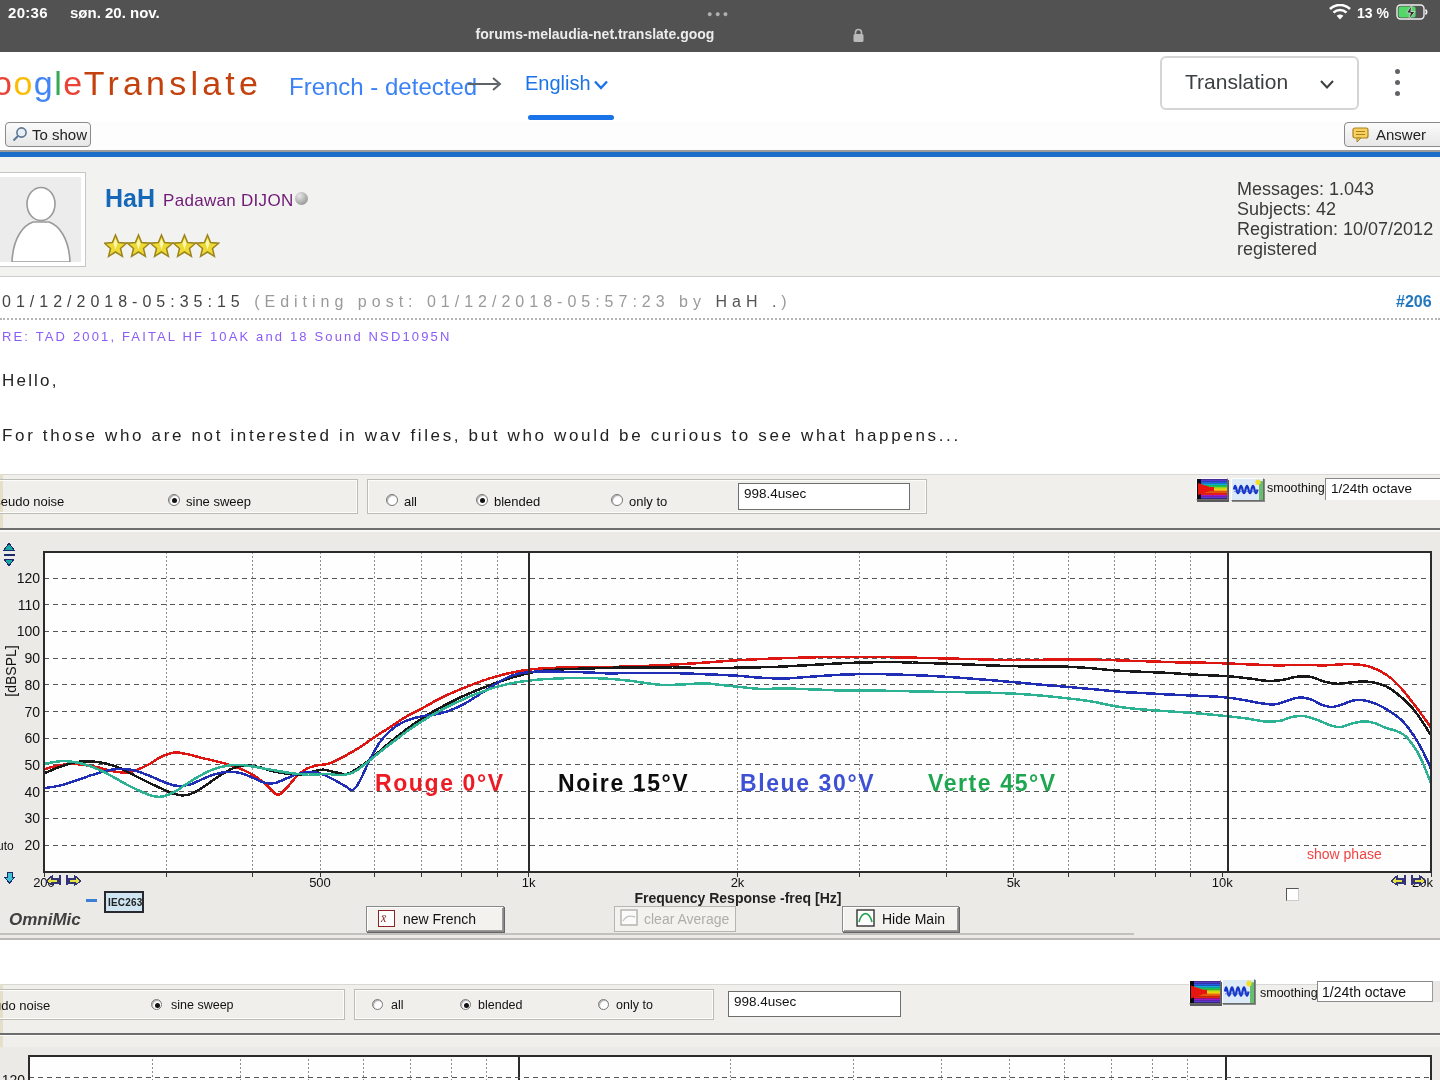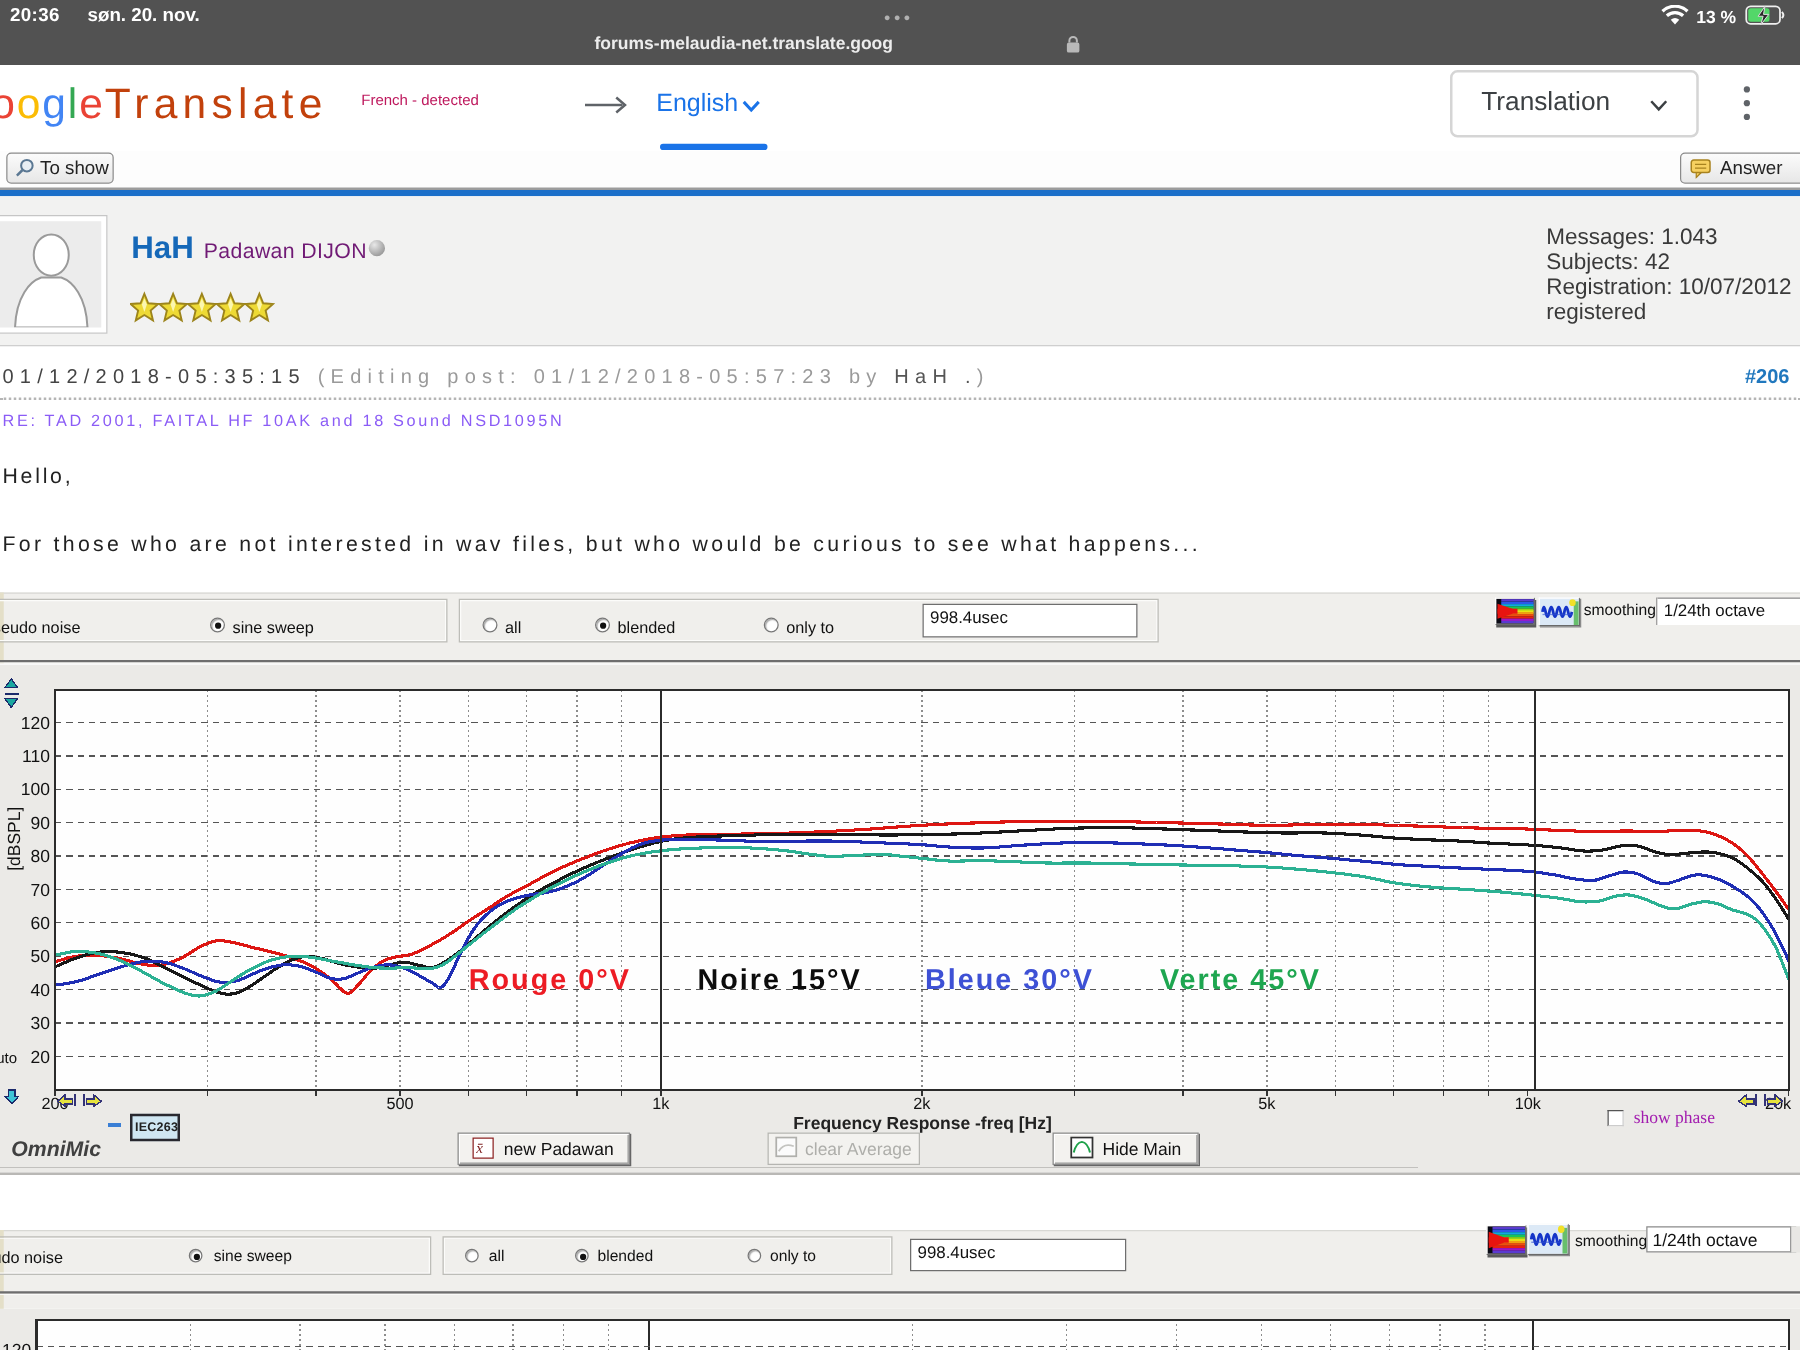--- a/index.html
+++ b/index.html
@@ -33,21 +33,21 @@
 <div class="abs" style="left:0;top:26px;width:1190px;text-align:center;color:#ececec;font-size:14px;font-weight:bold;">forums-melaudia-net.translate.goog</div>
 <svg class="abs" style="left:852px;top:28px" width="13" height="15" viewBox="0 0 13 15">
  <rect x="1.5" y="6" width="10" height="8" rx="1.5" fill="#b9b9b9"></rect>
  <path d="M3.5 6 V4.5 A3 3 0 0 1 9.5 4.5 V6" fill="none" stroke="#b9b9b9" stroke-width="1.6"></path>
 </svg>
 
 <div class="abs" style="left:0;top:52px;width:1440px;height:69px;background:#fff;"></div>
 <div class="abs" style="left:-7px;top:64px;font-size:34px;letter-spacing:1.5px;">
   <span style="color:#ea4335">o</span><span style="color:#fbbc05">o</span><span style="color:#4285f4">g</span><span style="color:#34a853">l</span><span style="color:#ea4335">e</span><span style="color:#c2410c;letter-spacing:4.2px">Translate</span>
 </div>
-<div class="abs" style="left:289px;top:73px;font-size:12px;color:#be185d;">French - detected</div>
+<div class="abs" style="left:289px;top:73px;font-size:24px;color:#3b82f6;">French - detected</div>
 <svg class="abs" style="left:466px;top:76px" width="38" height="16" viewBox="0 0 38 16">
   <line x1="2" y1="8" x2="32" y2="8" stroke="#5f6368" stroke-width="2"></line>
   <path d="M27 2 L34 8 L27 14" fill="none" stroke="#5f6368" stroke-width="2"></path>
 </svg>
 <div class="abs" style="left:525px;top:72px;font-size:20px;color:#1a73e8;">English</div>
 <svg class="abs" style="left:593px;top:80px" width="16" height="10" viewBox="0 0 16 10">
   <path d="M2 1.5 L8 8 L14 1.5" fill="none" stroke="#1a73e8" stroke-width="2.4"></path>
 </svg>
 <div class="abs" style="left:528px;top:115px;width:86px;height:5px;background:#1a73e8;border-radius:2.5px;"></div>
 
@@ -269,36 +269,36 @@
 <line x1="86" y1="369" x2="97" y2="369" stroke="#3a7fd5" stroke-width="3"></line>
 <line x1="0" y1="403" x2="1134" y2="403" stroke="#c2c1be" stroke-width="1.5"></line>
 </svg>
 
 <div class="abs" style="left:104px;top:891px;width:40px;height:22px;background:#cfe6f2;border:2px solid #28282f;"></div>
 <div class="abs" style="left:108px;top:897px;font-size:10px;font-weight:bold;color:#222;letter-spacing:.2px;">IEC263</div>
 <div class="abs" style="left:9px;top:910px;font-size:17px;font-weight:bold;font-style:italic;color:#404040;">OmniMic</div>
 <div class="abs" style="left:366px;top:906px;width:138px;height:26px;background:#f3f2ef;border:1px solid #8a8a8a;box-shadow:inset 1px 1px 0 #fff, inset -1px -1px 0 #9a9a9a, 1px 1px 0 #666;"></div>
 <div class="abs" style="left:378px;top:910px;width:17px;height:17px;background:#fff;border:1px solid #8c2222;"></div>
 <div class="abs" style="left:381px;top:911px;font-size:12px;font-style:italic;color:#7c1d1d;font-family:'Liberation Serif',serif;">x̄</div>
-<div class="abs" style="left:403px;top:911px;font-size:14px;color:#111;">new Padawan</div>
+<div class="abs" style="left:403px;top:911px;font-size:14px;color:#111;">new French</div>
 <div class="abs" style="left:614px;top:906px;width:122px;height:26px;background:#f3f2ef;border:1px solid #b5b5b1;"></div>
 <svg class="abs" style="left:620px;top:909px" width="19" height="18" viewBox="0 0 19 18">
   <rect x="1" y="1" width="16" height="15" fill="#fbfbfb" stroke="#b0b0ac" stroke-width="1.4"></rect>
   <path d="M3 12 Q7 5 15 8" fill="none" stroke="#c4c4c0" stroke-width="1.4"></path>
 </svg>
 <div class="abs" style="left:644px;top:911px;font-size:14px;color:#aeaeaa;">clear Average</div>
 <div class="abs" style="left:842px;top:906px;width:117px;height:26px;background:#f3f2ef;border:1px solid #8a8a8a;box-shadow:inset 1px 1px 0 #fff, inset -1px -1px 0 #9a9a9a, 1px 1px 0 #666;"></div>
 <svg class="abs" style="left:856px;top:909px" width="20" height="19" viewBox="0 0 20 19">
   <rect x="1" y="1" width="17" height="16" fill="#fff" stroke="#333" stroke-width="1.4"></rect>
   <path d="M3 13 Q5 5 9.5 4.5 Q14 5 16 13" fill="none" stroke="#1fa24a" stroke-width="1.6"></path>
 </svg>
 <div class="abs" style="left:882px;top:911px;font-size:14px;color:#111;">Hide Main</div>
 
 <div class="abs" style="left:1286px;top:888px;width:13px;height:13px;background:#fff;border:1px solid #555;border-right-color:#ccc;border-bottom-color:#ccc;"></div>
-<div class="abs" style="left:1307px;top:887px;font-size:14px;color:#a21caf;font-family:Liberation Serif, serif;">show phase</div>
+<div class="abs" style="left:1307px;top:846px;font-size:14px;color:#ef4444;">show phase</div>
 
 <div class="abs" style="left:0;top:938px;width:1440px;height:2px;background:#b9b8b5;"></div>
 
 <div class="abs" style="left:0;top:984px;width:1440px;height:63px;background:#f0efec;border-top:1px solid #d8d8d4;"></div>
 <div class="abs" style="left:0;top:984px;width:3px;height:63px;background:#e4dfc8;"></div>
 <div class="abs" style="left:-10px;top:989px;width:355px;height:31px;border:1px solid #bdbdb8;box-shadow:inset 0 0 0 1px #fcfcfa;"></div>
 <div class="abs" style="left:354px;top:989px;width:360px;height:31px;border:1px solid #bdbdb8;box-shadow:inset 0 0 0 1px #fcfcfa;"></div>
 <div class="abs" style="left:-27px;top:998px;font-size:13px;color:#111;">pseudo noise</div>
 <div class="abs" style="left:151px;top:999px;width:11px;height:11px;border-radius:50%;background:#fff;border:1px solid #777;box-shadow:inset 1px 1px 1px #aaa;"></div>
 <div class="abs" style="left:154.5px;top:1002.5px;width:5px;height:5px;border-radius:50%;background:#111;"></div>

